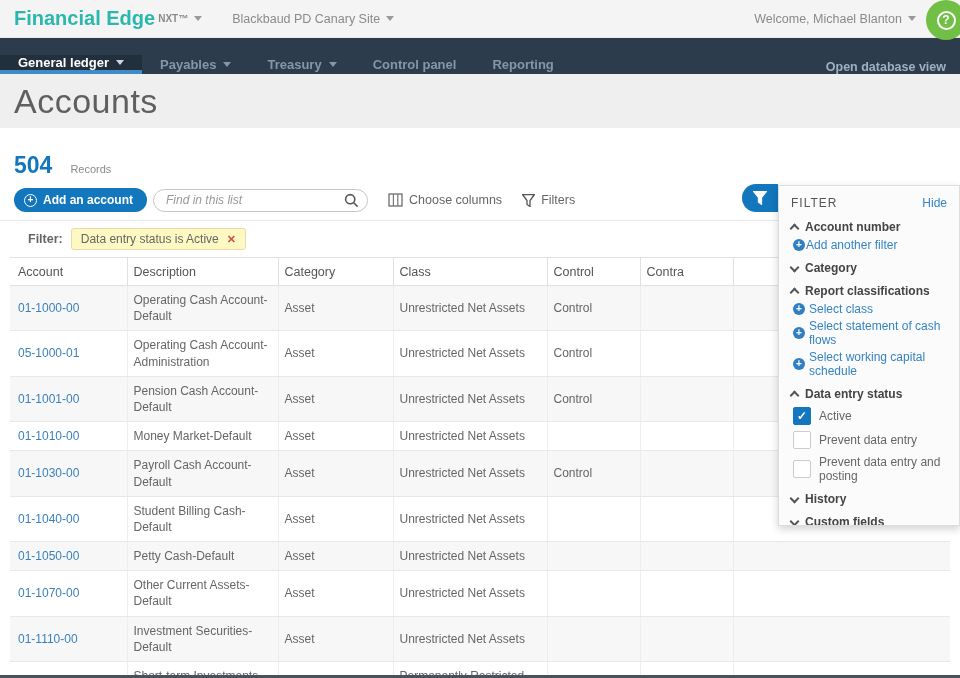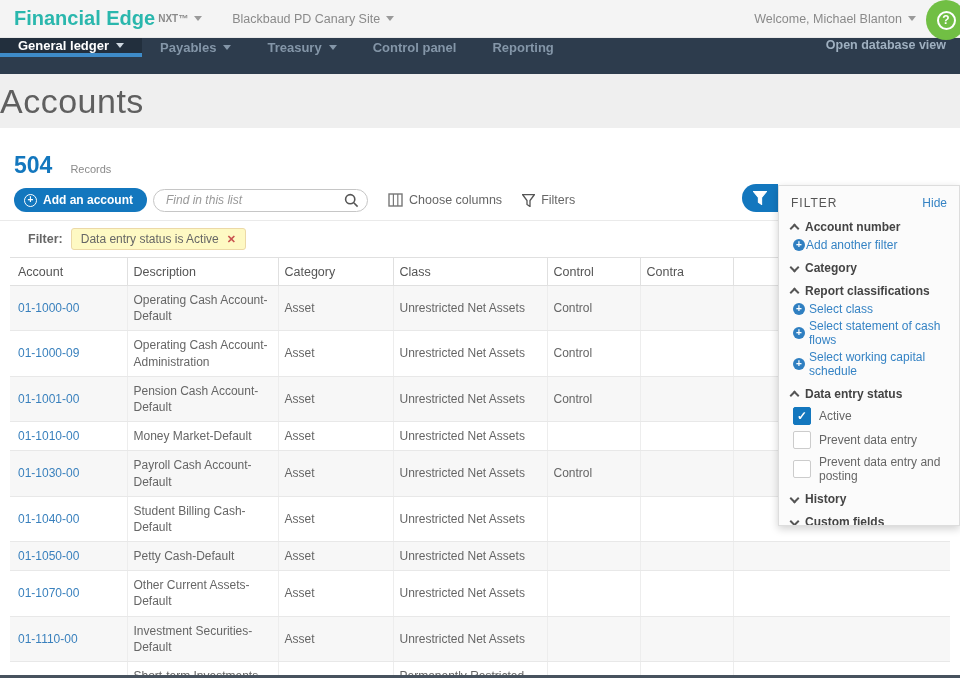--- a/index.html
+++ b/index.html
@@ -26,32 +26,32 @@
   .help-btn {
     position:absolute; right:-6px; top:0px; width:40px; height:40px; border-radius:50%;
     background:#71bf44; display:flex; align-items:center; justify-content:center;
   }
   .help-q {
     width:19px; height:19px; border:2px solid #fff; border-radius:50%;
     color:#fff; font-size:12px; font-weight:bold; display:flex; align-items:center; justify-content:center;
   }
 
   
-  .navbar { height:36px; background:#2d3c4d; display:flex; align-items:flex-start; padding-left:0; }
+  .navbar { height:36px; background:#2d3c4d; display:flex; align-items:flex-end; padding-left:0; }
   .nav-item {
     display:flex; align-items:center; padding:0 18px; font-size:13px; font-weight:bold;
     color:#8496a8; cursor:pointer; position:relative;
   }
   .nav-item.active { background:#222f3d; color:#ffffff; border-bottom:4px solid #3e8bc8; }
   .nav-item .caret { border-top-color:#8496a8; margin-left:7px; }
   .nav-item.active .caret { border-top-color:#cfd8e0; }
   .nav-right { margin-left:auto; display:flex; align-items:center; padding:0 14px; color:#9fb0c0; font-size:12.5px; font-weight:bold; cursor:pointer; }
 
   
-  .title-band { height:54px; background:#efefef; display:flex; align-items:center; padding:0 0; }
+  .title-band { height:54px; background:#efefef; display:flex; align-items:center; padding:0 14px; }
   .page-title { font-size:34px; font-weight:300; color:#5f5f5f; letter-spacing:0.5px; }
 
   
   .card { position:absolute; left:0; right:0; top:140px; bottom:0; background:#fff; }
   .records-row { padding:12px 14px 4px 14px; display:flex; align-items:baseline; }
   .record-count { color:#1377be; font-size:23px; font-weight:bold; }
   .record-label { color:#8a8a8a; font-size:11px; margin-left:18px; }
 
   
   .toolbar { display:flex; align-items:center; padding:5px 14px 8px 14px; border-bottom:1px solid #eaeaea; position:relative; height:38px; }
@@ -255,21 +255,21 @@
           <tr class="odd">
             <td><a class="acct-link" href="#">01-1000-00</a></td>
             <td>Operating Cash Account-Default</td>
             <td>Asset</td>
             <td>Unrestricted Net Assets</td>
             <td>Control</td>
             <td></td>
             <td></td>
           </tr>
           <tr class="even">
-            <td><a class="acct-link" href="#">01-1000-09</a></td>
+            <td><a class="acct-link" href="#">05-1000-01</a></td>
             <td>Operating Cash Account-Administration</td>
             <td>Asset</td>
             <td>Unrestricted Net Assets</td>
             <td>Control</td>
             <td></td>
             <td></td>
           </tr>
           <tr class="odd">
             <td><a class="acct-link" href="#">01-1001-00</a></td>
             <td>Pension Cash Account-Default</td>

